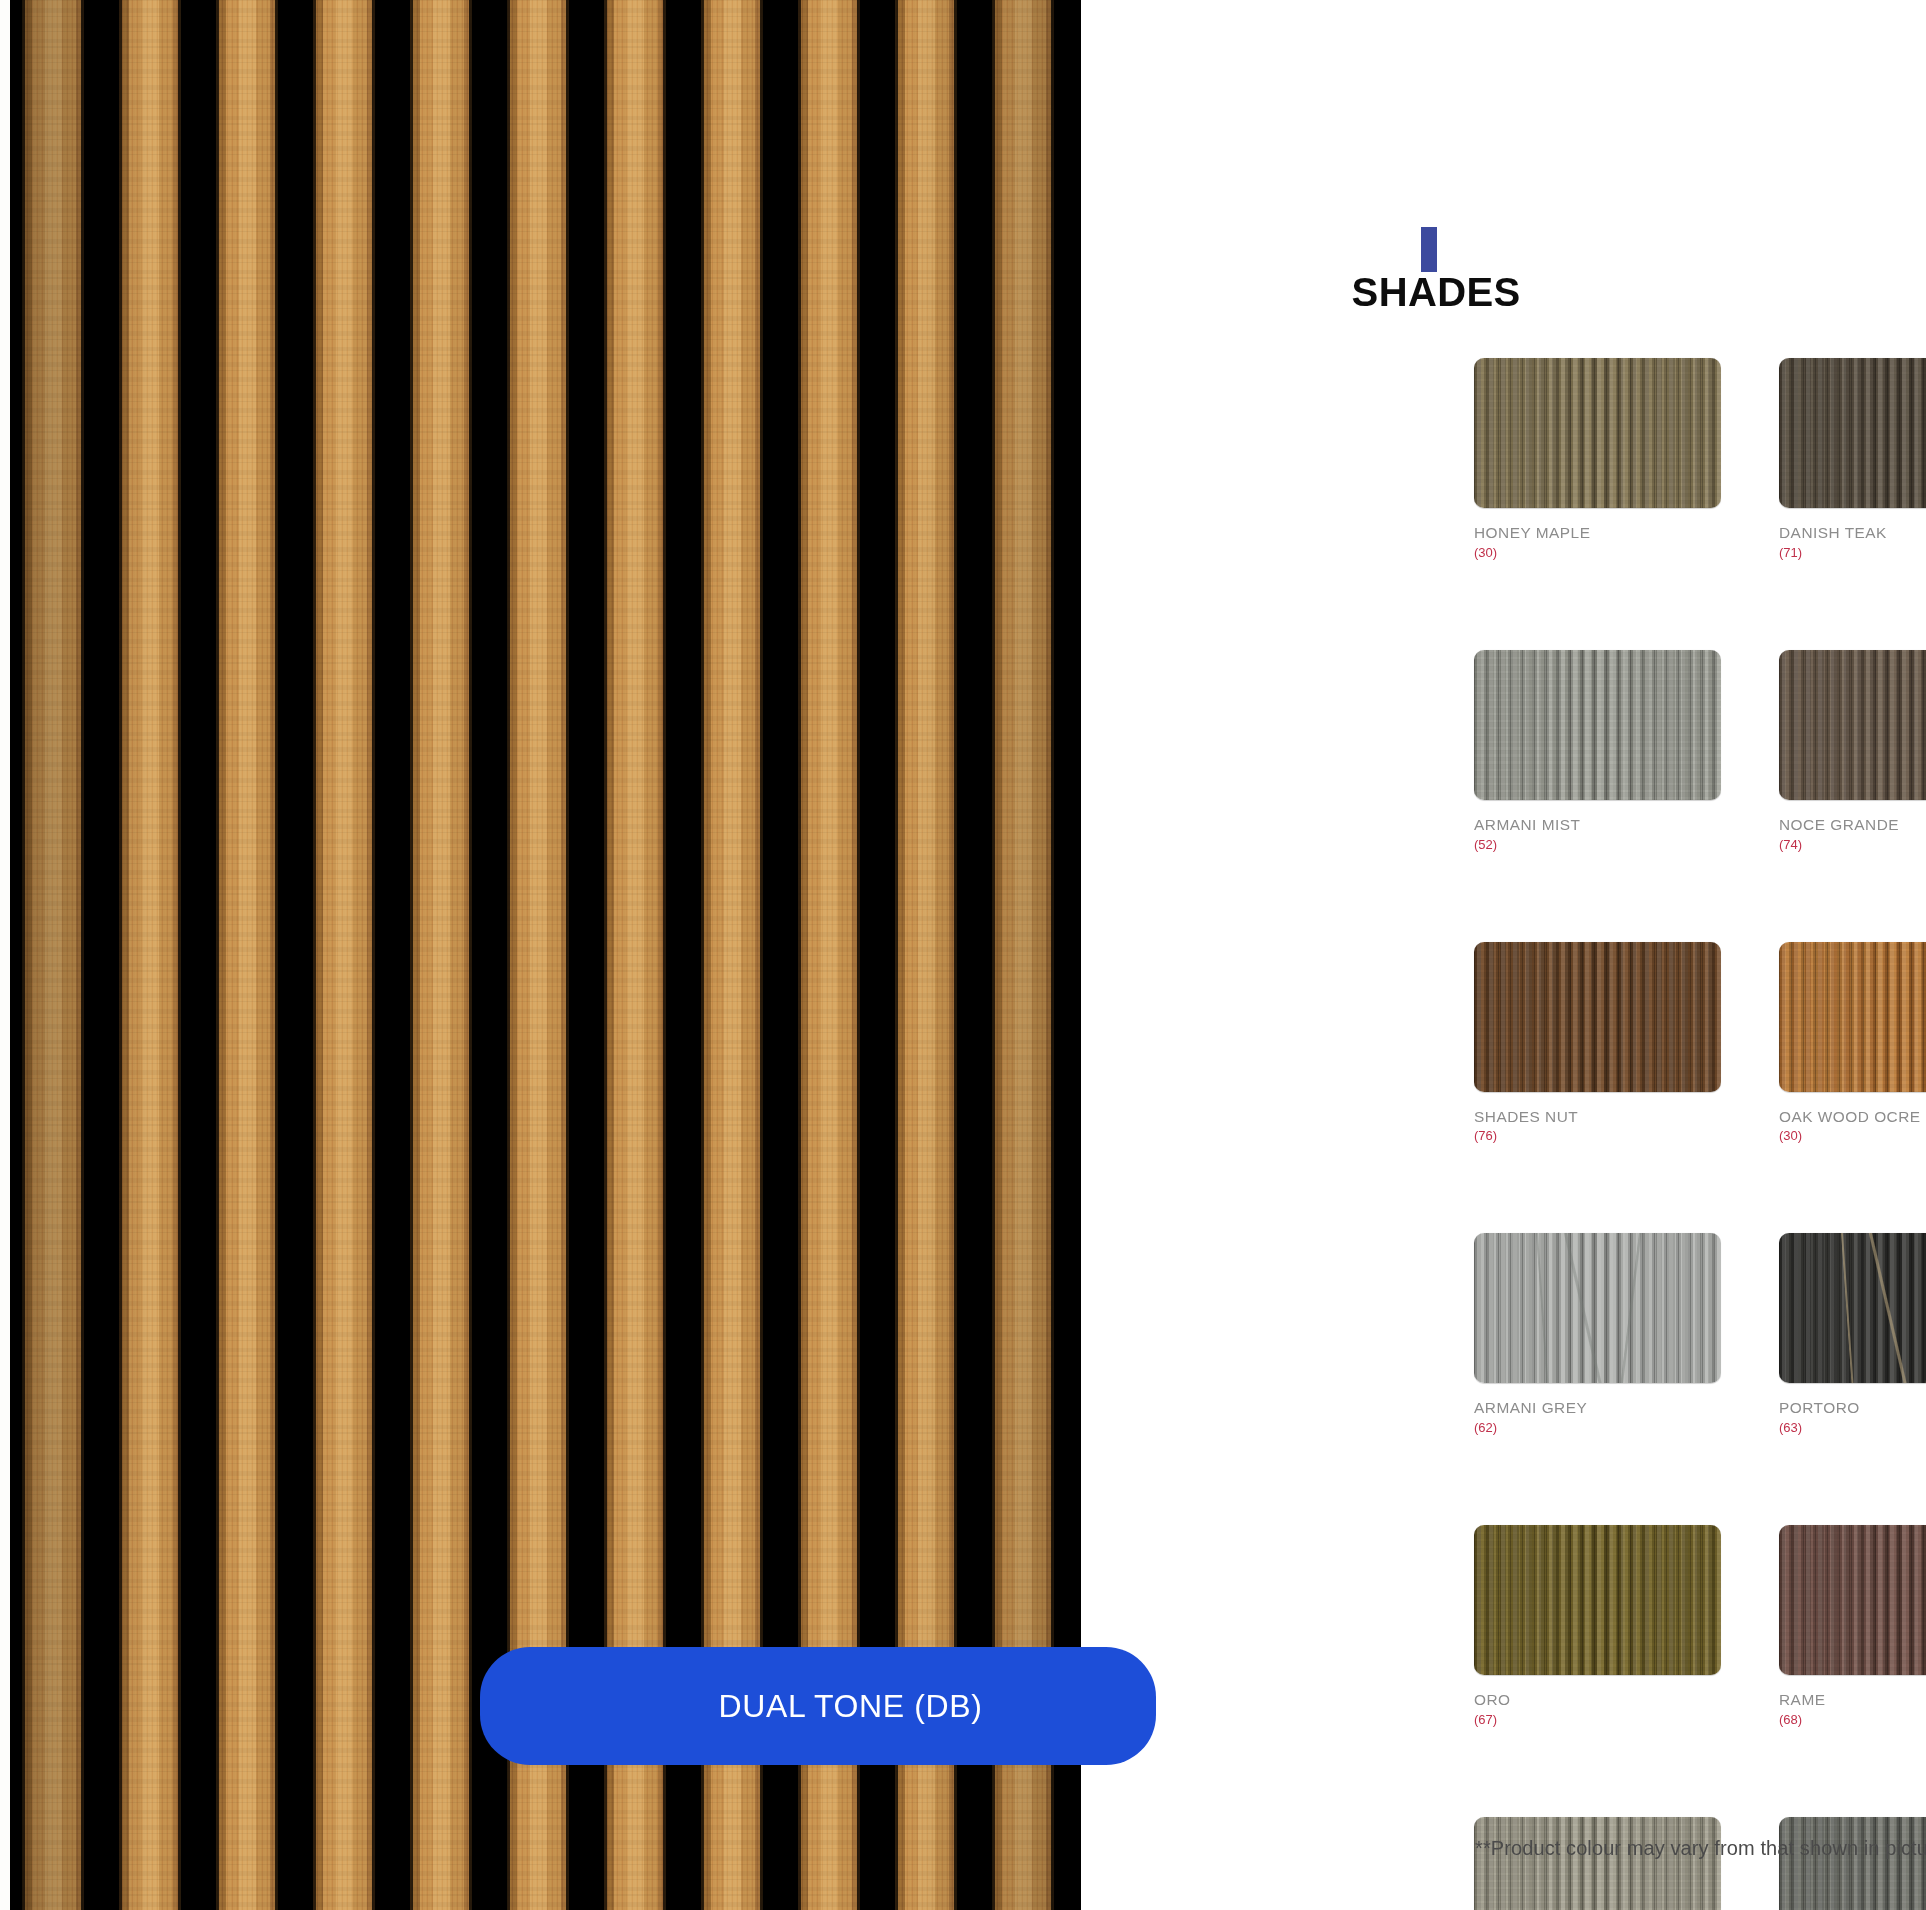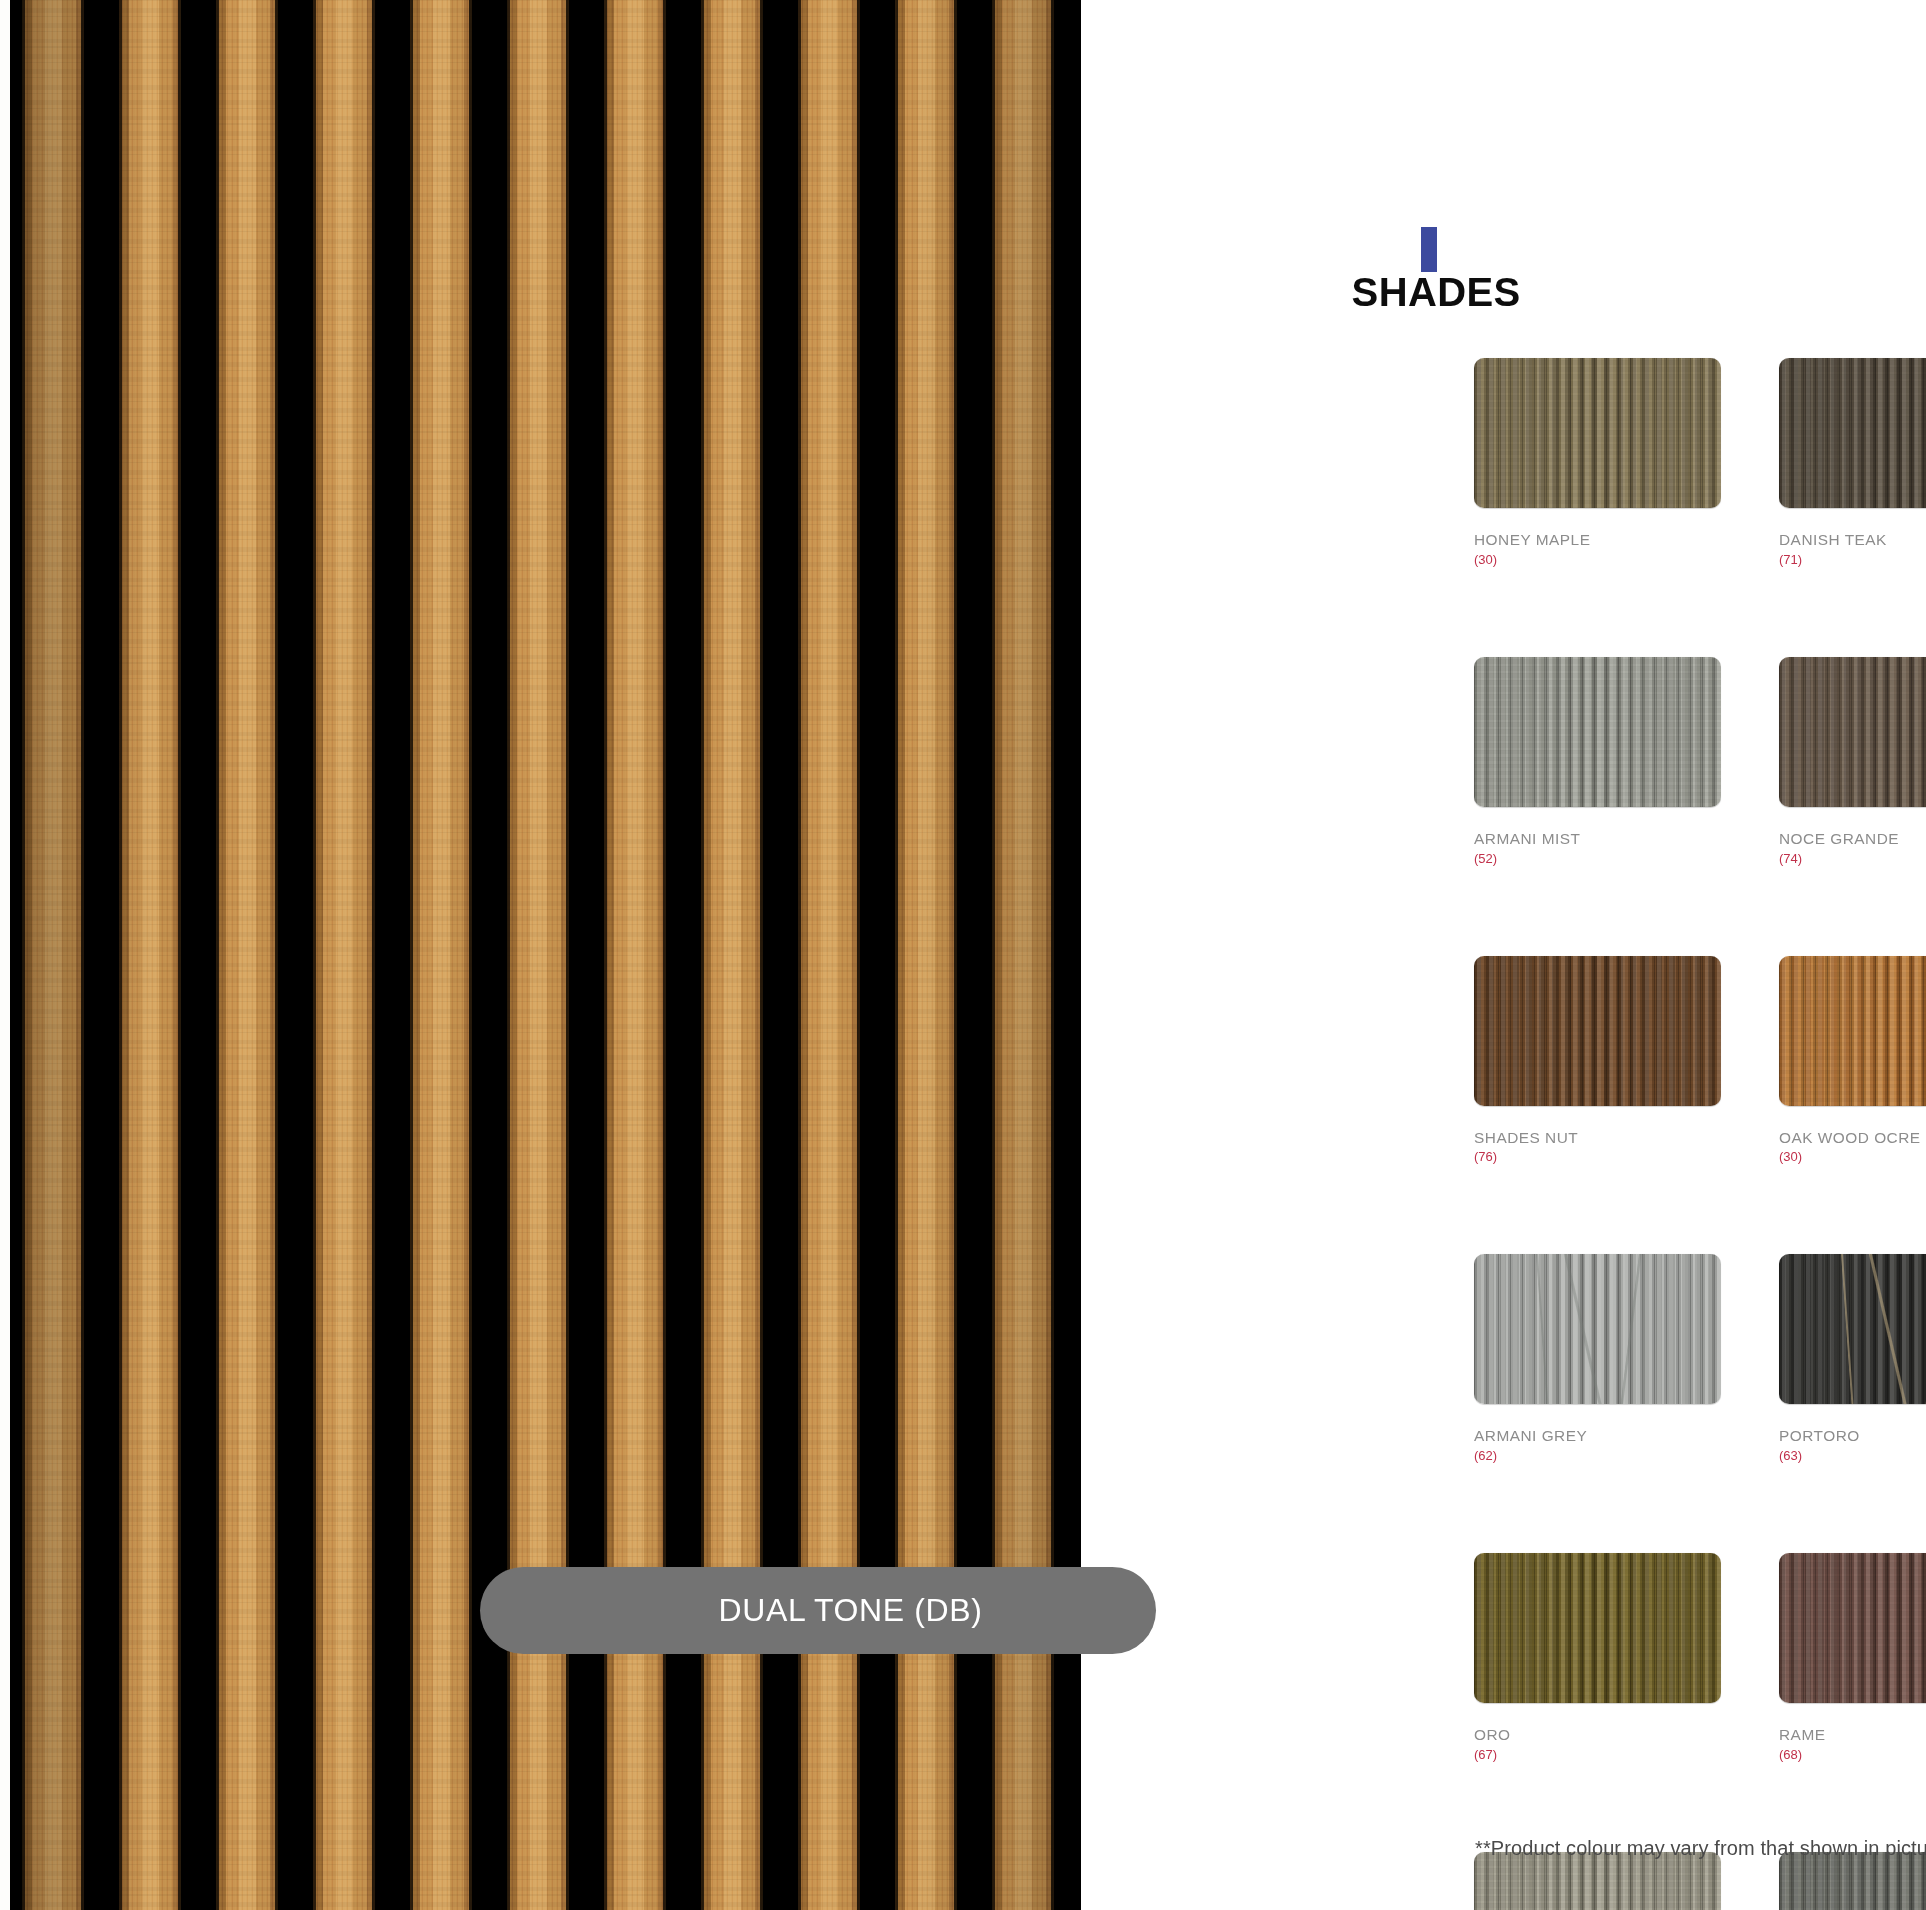--- a/index.html
+++ b/index.html
@@ -49,22 +49,22 @@
     mix-blend-mode:multiply;opacity:.75;
   }
   #photo .shade{
     position:absolute;left:0;top:0;width:100%;height:100%;
     background:linear-gradient(90deg,rgba(0,0,0,.28) 0%,rgba(0,0,0,0) 14%,
       rgba(0,0,0,0) 84%,rgba(0,0,0,.20) 100%);
   }
 
   
   #pill{
-    position:absolute;left:480px;top:1567px;width:676px;height:87px;
-    background:#737373;border-radius:50px;z-index:9;
+    position:absolute;left:480px;top:1647px;width:676px;height:118px;
+    background:#1d4ed8;border-radius:50px;z-index:9;
     display:flex;align-items:center;justify-content:center;
   }
   #pill .txt{
     color:#ffffff;font-size:32px;letter-spacing:0.6px;white-space:nowrap;
     padding-left:65px;
   }
 
   
   #right{position:absolute;left:1081px;top:0;width:1622px;height:1911px;background:#fff;}
 
@@ -95,21 +95,21 @@
   .sw .wood{
     position:absolute;inset:0;
     background-image:repeating-linear-gradient(0deg,
       rgba(0,0,0,0.05) 0px,rgba(0,0,0,0.05) 0.8px,
       rgba(255,255,255,0.04) 0.8px,rgba(255,255,255,0.04) 3.5px,
       rgba(0,0,0,0.04) 3.5px,rgba(0,0,0,0.04) 7px);
     mix-blend-mode:multiply;
   }
   .sw .vein{position:absolute;inset:0;}
   .name{
-    font-size:15.4px;color:#8c8c8c;letter-spacing:0.5px;margin-top:24px;
+    font-size:15.4px;color:#8c8c8c;letter-spacing:0.5px;margin-top:17px;
     white-space:nowrap;line-height:1.05;
   }
   .code{font-size:13px;color:#c0304a;margin-top:4.6px;line-height:1;}
 
   #note{
     position:absolute;left:394px;top:1837px;font-size:20px;color:#4a4a4a;
     letter-spacing:0.1px;white-space:nowrap;
   }
 </style>
 </head>

